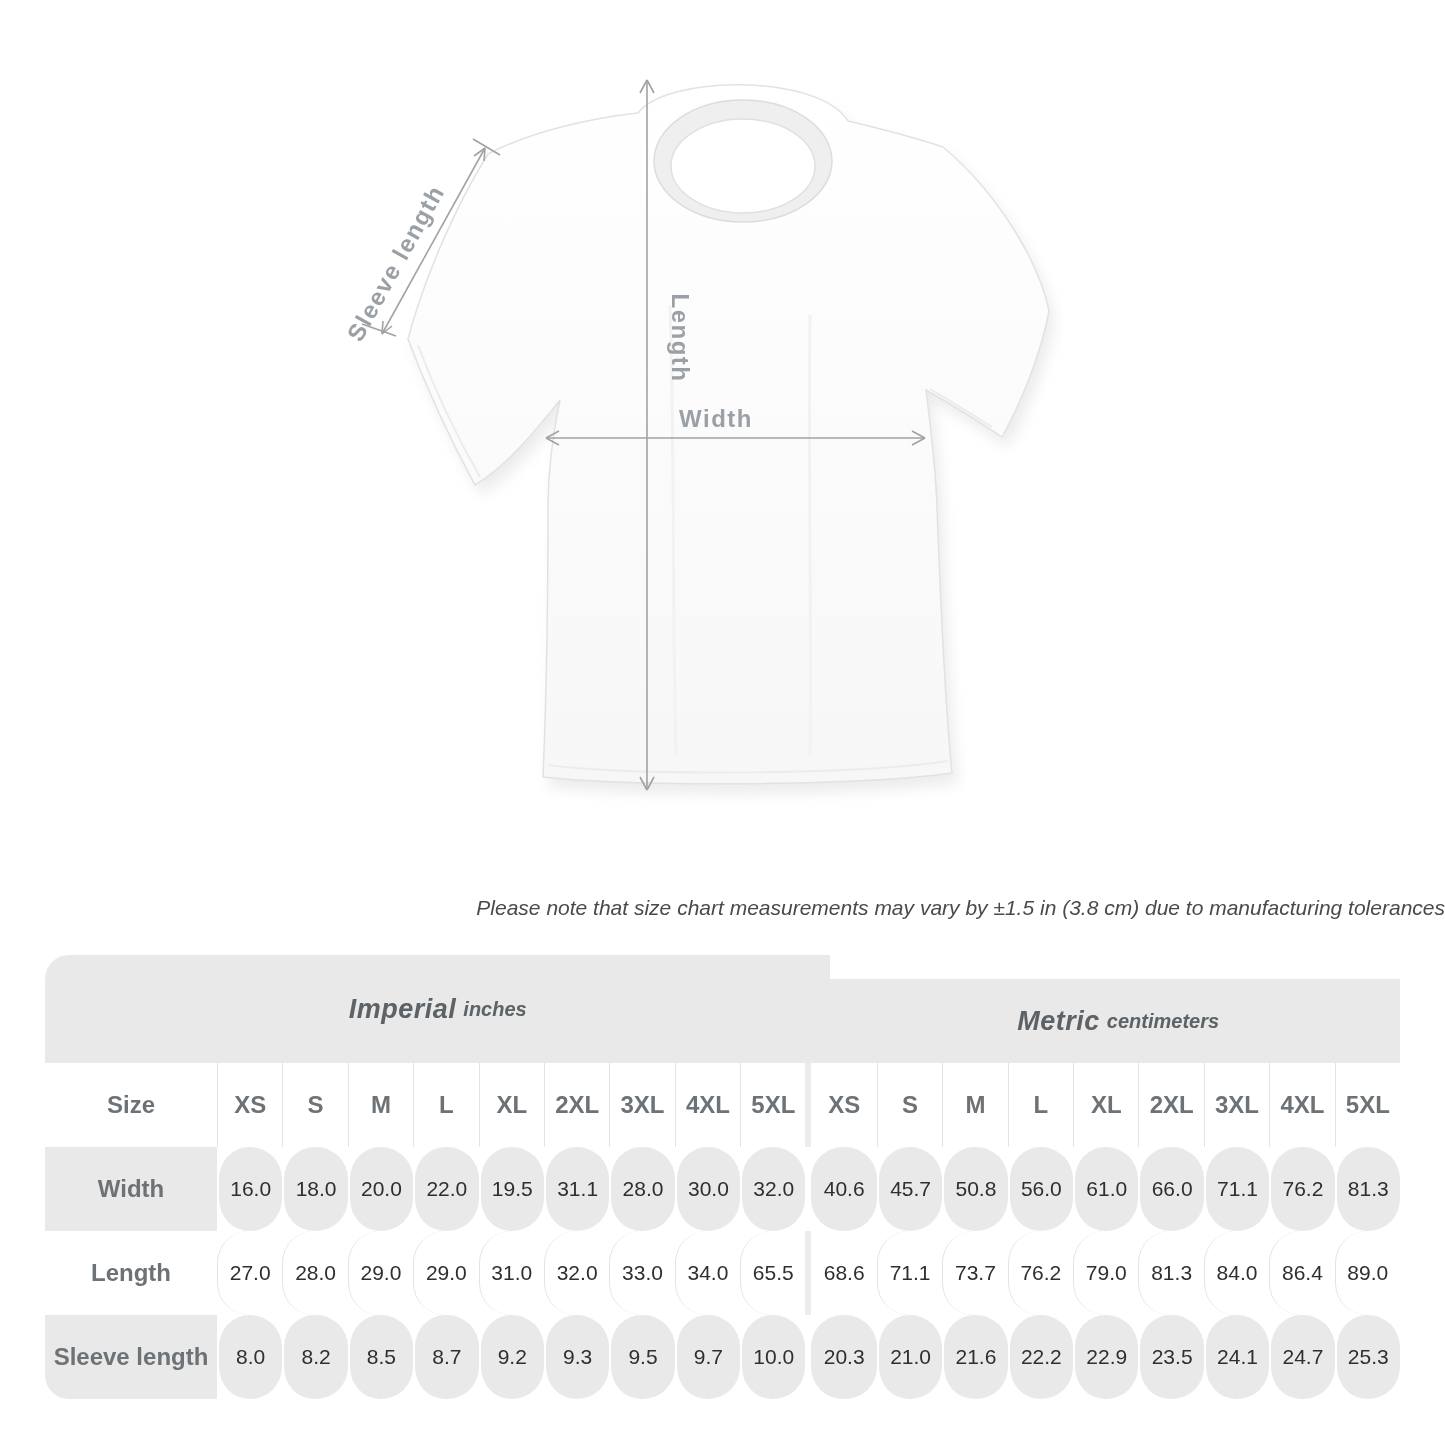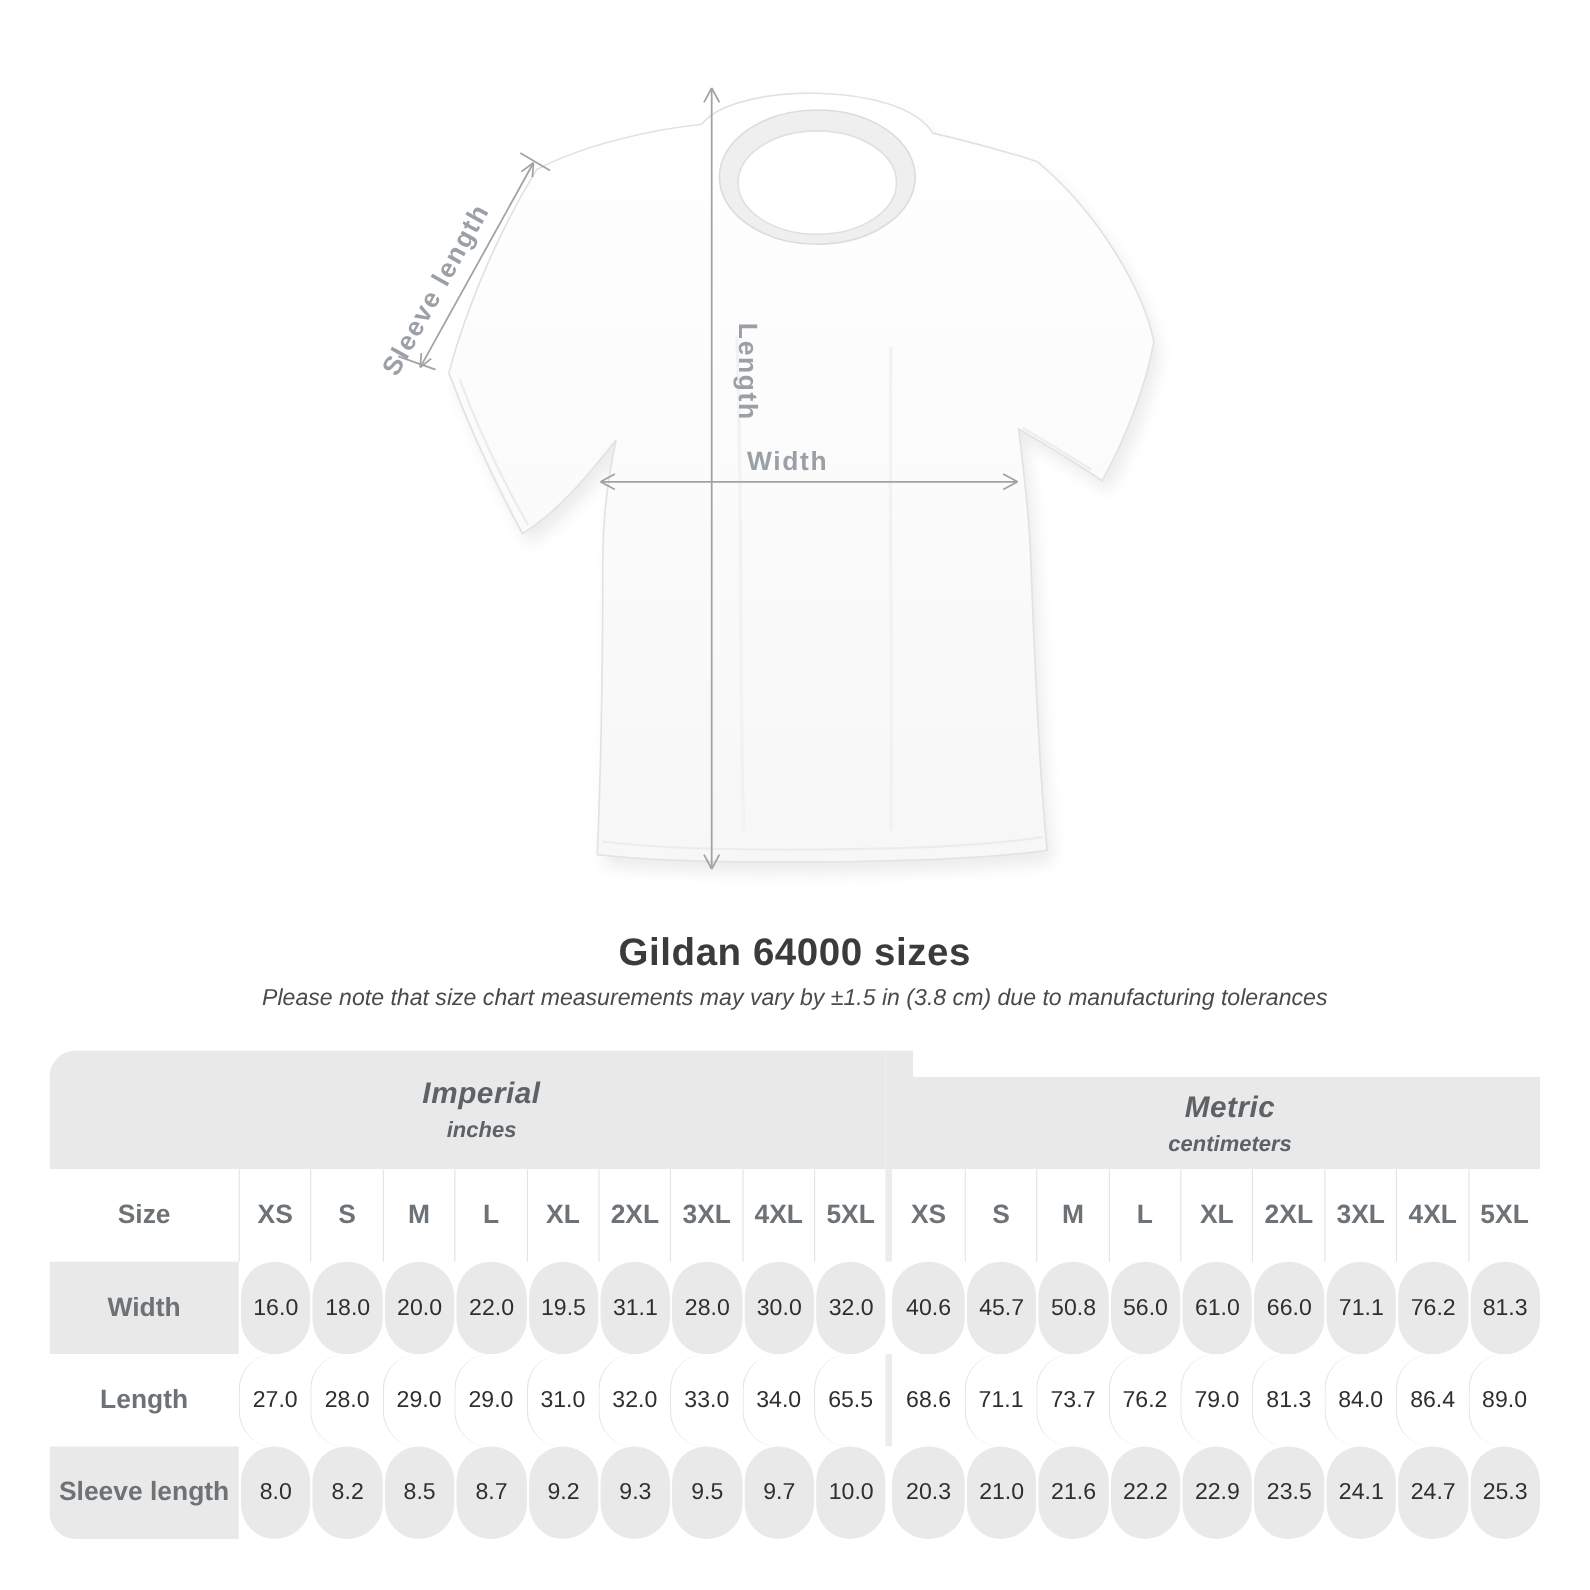--- a/index.html
+++ b/index.html
@@ -1,28 +1,28 @@
 <!DOCTYPE html>
 <html><head>
 <meta charset="utf-8">
 <style>
   html,body{margin:0;padding:0;background:#fff;}
   .page{position:relative;width:1445px;height:1445px;background:#ffffff;overflow:hidden;
         font-family:"Liberation Sans",sans-serif;}
   .shirt-wrap{position:absolute;left:340px;top:55px;width:760px;height:780px;}
   .title{position:absolute;left:0;top:846px;width:1445px;text-align:center;
          font-size:35px;font-weight:bold;color:#3b3b3b;letter-spacing:.5px;}
-  .subtitle{position:absolute;left:0;top:896px;width:1445px;text-align:center;
+  .subtitle{position:absolute;left:0;top:896px;width:1445px;text-align:right;
             font-size:21px;font-style:italic;color:#4a4a4a;}
   .tbl{position:absolute;left:45px;top:955px;width:1355px;
        display:grid;
        grid-template-columns:172px repeat(9,1fr) 6px repeat(9,1fr);
        grid-template-rows:108px 84px 84px 84px 84px;
        border-radius:24px;overflow:hidden;background:#fff;}
-  .band{background:#e9e9e9;display:flex;flex-direction:column;align-items:center;
+  .band{background:#e9e9e9;display:flex;flex-direction:row;align-items:center;
         justify-content:center;gap:7px;padding-left:25px;}
   .b-imp{grid-column:1/11;}
   .b-div{grid-column:11/12;}
   .b-met{grid-column:12/21;margin-top:24px;}
   .band-title{font-size:27px;font-weight:bold;font-style:italic;color:#5c6265;letter-spacing:.5px;}
   .band-unit{font-size:20px;font-style:italic;color:#5c6265;font-weight:bold;}
   .c{display:flex;align-items:center;justify-content:center;background:#fff;}
   .hdr{font-size:24px;font-weight:bold;color:#6d7276;}
   .num{font-size:21px;color:#2f2f2f;border-radius:32px;}
   .odd{background:#e9e9e9;}
@@ -89,21 +89,20 @@
         <line x1="42" y1="279" x2="145" y2="93"></line>
         <path d="M 145,93 L 144,106 M 145,93 L 134,101"></path>
         <path d="M 42,279 L 52,271 M 42,279 L 43,266"></path>
         <line x1="133" y1="84" x2="160" y2="100"></line>
         <line x1="22" y1="269" x2="56" y2="281"></line>
       </g>
       <text class="ann-label" text-anchor="middle" transform="translate(63,212) rotate(-61)">Sleeve length</text>
     </svg>
   </div>
 
-  <div class="title">Gildan 64000 sizes</div>
   <div class="subtitle">Please note that size chart measurements may vary by ±1.5 in (3.8 cm) due to manufacturing tolerances</div>
 
   <div class="tbl">
     <div class="band b-imp">
       <div class="band-title">Imperial</div>
       <div class="band-unit">inches</div>
     </div>
     <div class="band b-div"></div>
     <div class="band b-met">
       <div class="band-title">Metric</div>

